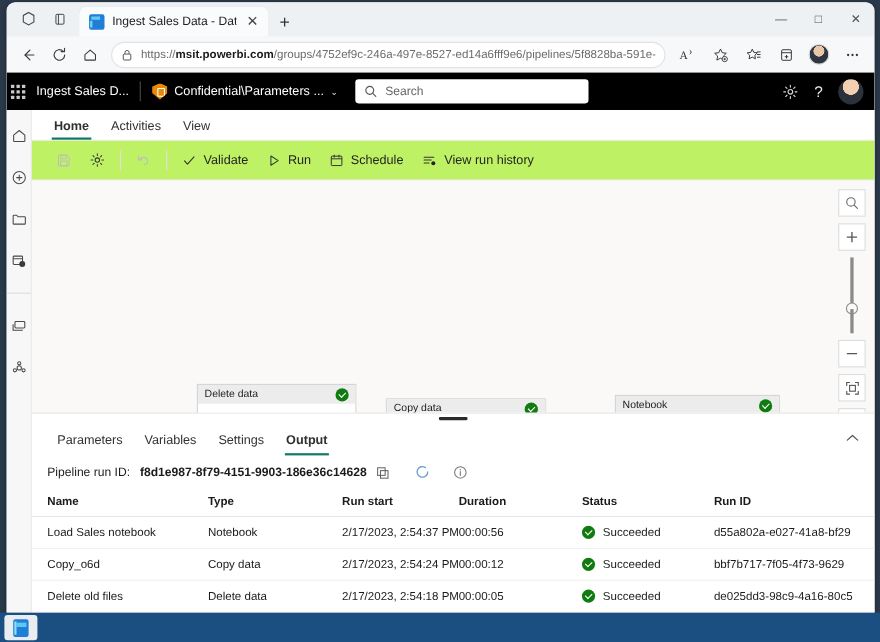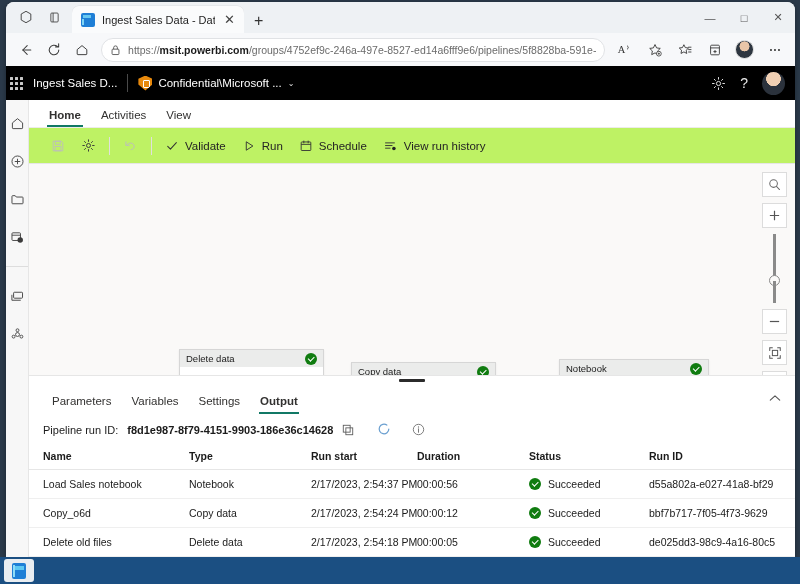--- a/index.html
+++ b/index.html
@@ -341,22 +341,29 @@
             <i></i>
             <i></i>
             <i></i>
             <i></i>
             <i></i>
         </div>
         <div class="app-title">Ingest Sales D...</div>
         <div class="vsep"></div>
         <div class="sens">
           <span class="sens-shield"></span>
-          <span>Confidential\Microsoft ...</span>
+          <span>Confidential\Parameters ...</span>
           <span class="chev">⌄</span>
+        </div>
+        <div class="searchbox">
+          <svg width="12" height="12" viewBox="0 0 14 14">
+              <circle cx="6" cy="6" r="4.2" fill="none" stroke="#555" stroke-width="1.2"></circle>
+              <line x1="9.2" y1="9.2" x2="12.4" y2="12.4" stroke="#555" stroke-width="1.2" stroke-linecap="round"></line>
+            </svg>
+          <span class="ph">Search</span>
         </div>
         <div class="appbar-right">
           <span>
             <svg width="15" height="15" viewBox="0 0 18 18">
                 <circle cx="9" cy="9" r="2.5" fill="none" stroke="#ddd" stroke-width="1.2"></circle>
                 <path d="M9 1.8v2M9 14.2v2M1.8 9h2M14.2 9h2M3.9 3.9l1.4 1.4M12.7 12.7l1.4 1.4M14.1 3.9l-1.4 1.4M5.3 12.7l-1.4 1.4" stroke="#ddd" stroke-width="1.2" stroke-linecap="round"></path>
               </svg>
           </span>
           <span style="color:#e8e8e8;font-size:14px;">?</span>
           <span class="avatar-lg"></span>

